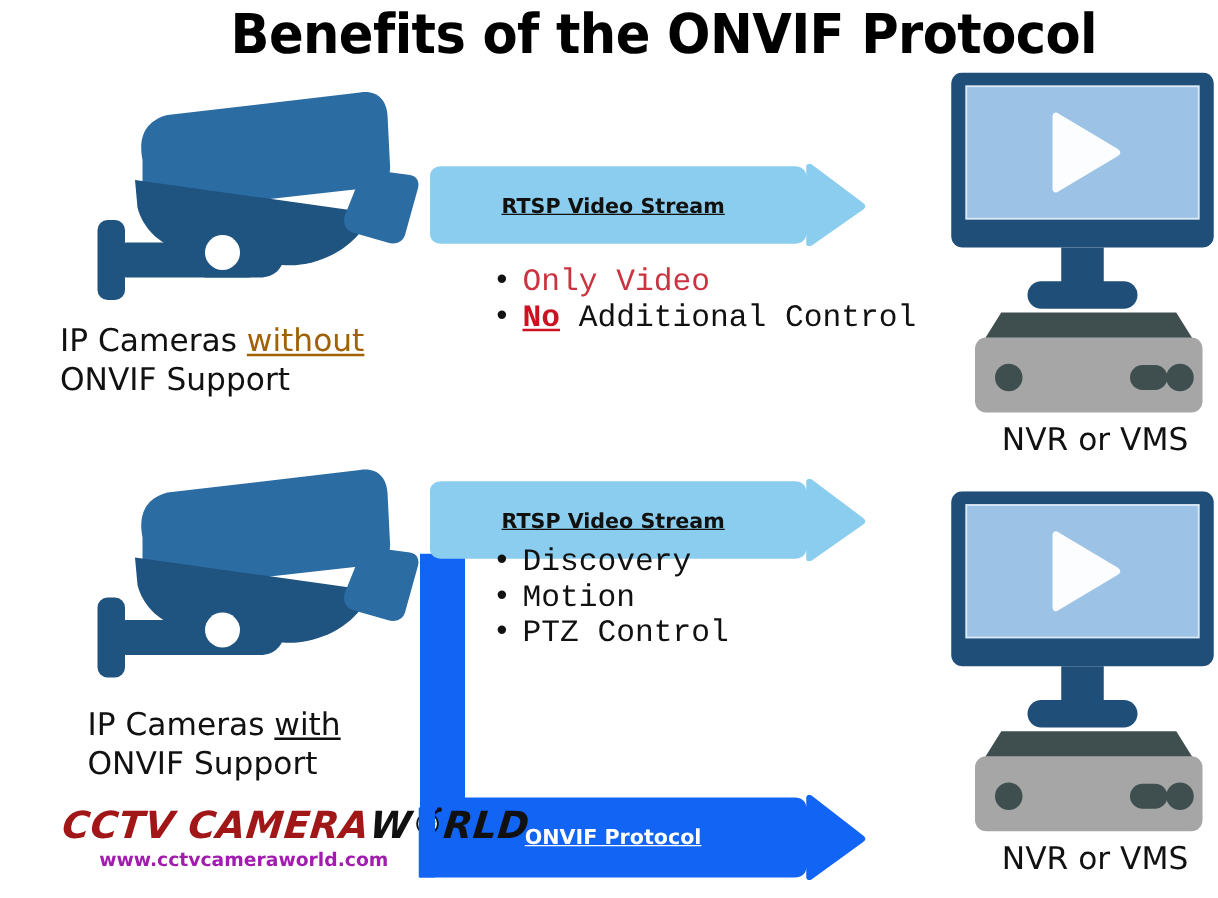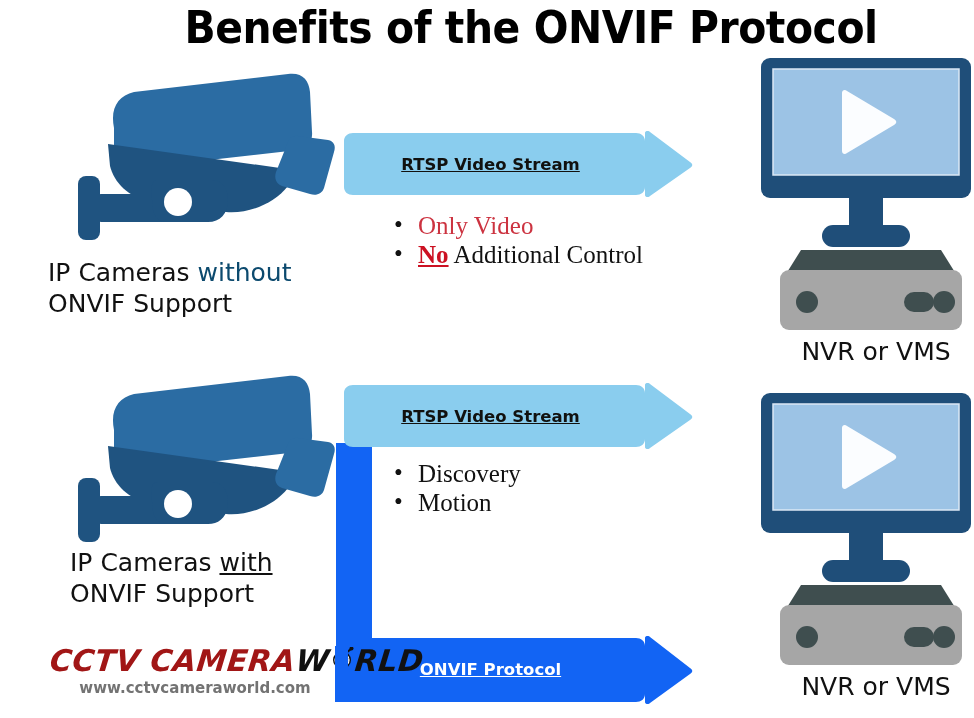--- a/index.html
+++ b/index.html
@@ -41,21 +41,21 @@
 
   
   .side-label {
     position: absolute;
     font-family: "DejaVu Sans", sans-serif;
     font-size: 25px;
     color: #111111;
     line-height: 1.22;
     white-space: nowrap;
   }
-  .u-red { color: #0c4a6e; }
+  .u-red { color: #a16207; text-decoration: underline; }
   .u-blk { color: #111111; text-decoration: underline; }
 
   .nvr-label {
     position: absolute;
     font-family: "DejaVu Sans", sans-serif;
     font-size: 25px;
     color: #111111;
     text-align: center;
     white-space: nowrap;
   }
@@ -77,21 +77,21 @@
   .arrow-text.light { color: #ffffff; }
 
   
   .bullets {
     position: absolute;
     list-style: none;
     margin: 0;
     padding: 0;
   }
   .bullets li {
-    font-family: Liberation Serif, serif;
+    font-family: Liberation Mono, monospace;
     font-size: 25px;
     color: #111111;
     line-height: 1.14;
     white-space: nowrap;
     position: relative;
     padding-left: 26px;
   }
   .bullets li::before {
     content: "\2022";
     position: absolute;
@@ -123,21 +123,21 @@
     letter-spacing: 0.5px;
     white-space: nowrap;
     line-height: 1;
   }
   .logo-cctv { color: #a11616; }
   .logo-world { color: #111111; }
   .logo-url {
     font-family: "DejaVu Sans", sans-serif;
     font-weight: bold;
     font-size: 15px;
-    color: #737373;
+    color: #a21caf;
     text-align: center;
     white-space: nowrap;
     margin-top: 3px;
   }
   .logo-bar {
     position: absolute;
     background: #1264f4;
   }
 </style>
 </head>
@@ -220,37 +220,38 @@
         <path d="M42 74 L214 98 C226 100 228 108 222 116 C208 134 182 144 160 142 L86 132 C62 128 48 112 44 96 Z" fill="#1f5380"></path>
         <path d="M232 66 L262 70 C268 71 270 76 268 82 L258 118 C256 124 250 126 244 124 L216 116 C210 114 208 108 210 102 L222 72 C224 67 228 65 232 66 Z" fill="#2b6ca3"></path>
         <rect x="30" y="124" width="108" height="28" rx="5" fill="#1f5380"></rect>
         <rect x="12" y="106" width="22" height="64" rx="8" fill="#1f5380"></rect>
         <path d="M92 110 L146 110 C156 110 162 118 162 130 C162 144 154 152 142 152 L100 152 C90 152 86 142 86 130 C86 118 84 110 92 110 Z" fill="#1f5380"></path>
         <circle cx="112" cy="132" r="14" fill="#ffffff"></circle>
       </g>
     </svg>
   </div>
 
-  <div class="side-label" style="left:26px; top:548px;">
+  <div class="side-label" style="left:26px; top:565px;">
     <span>IP Cameras </span><span class="u-blk">with</span><br>
     <span>ONVIF Support</span>
   </div>
 
   <div class="connector" style="left:292px; top:443px; width:36px; height:215px;"></div>
 
   <div class="arrow-wrap" style="left:292px; top:383px; width:357px; height:66px;">
     <svg width="357" height="66" viewBox="0 0 357 66">
       <path d="M8 10 C8 5 12 2 17 2 L300 2 C305 2 309 5 309 10 L309 2 C309 0 312 -1 314 1 L354 31 C357 33 357 35 354 37 L314 65 C312 67 309 66 309 64 L309 56 C309 61 305 64 300 64 L17 64 C12 64 8 61 8 56 Z" fill="#8acdee"></path>
     </svg>
     <div class="arrow-text dark" style="top:24px; left:0; width:309px;">RTSP Video Stream</div>
   </div>
 
-  <ul class="bullets" style="left:348px; top:460px;">
+  <ul class="bullets" style="left:348px; top:436px;">
     <li><span>Discovery</span></li>
     <li><span>Motion</span></li>
+    <li><span>PTZ Control</span></li>
   </ul>
 
   <div class="arrow-wrap" style="left:292px; top:636px; width:357px; height:68px;">
     <svg width="357" height="68" viewBox="0 0 357 68">
       <path d="M0 2 L300 2 C305 2 309 5 309 10 L309 2 C309 0 312 -1 314 1 L354 32 C357 34 357 36 354 38 L314 67 C312 69 309 68 309 66 L309 58 C309 63 305 66 300 66 L0 66 Z" fill="#1264f4"></path>
     </svg>
     <div class="arrow-text light" style="top:24px; left:0; width:309px;text-align:center;">ONVIF Protocol</div>
   </div>
 
   <div class="cam" style="left:712px; top:393px; width:240px; height:278px;">

